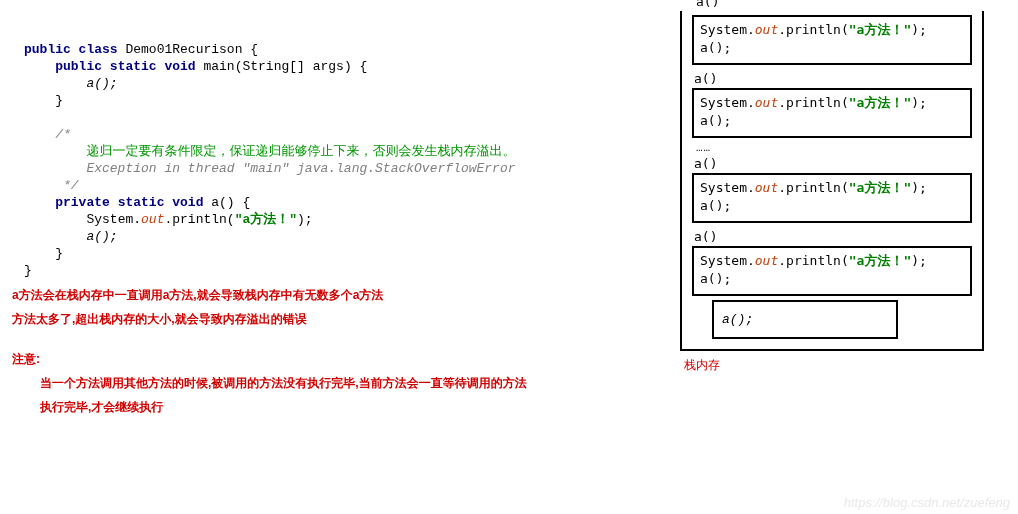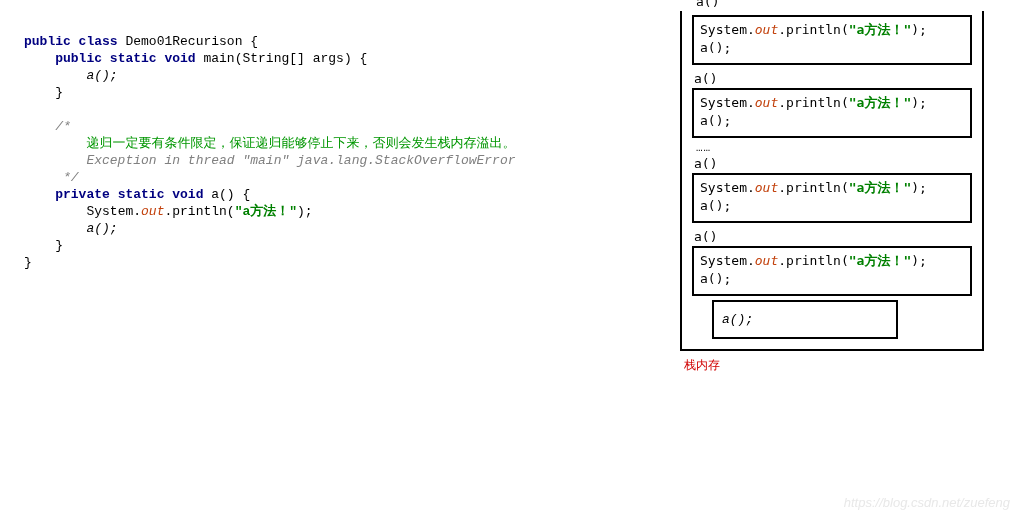--- a/index.html
+++ b/index.html
@@ -1,16 +1,16 @@
 <!DOCTYPE html>
 <html><head>
 <meta charset="utf-8">
 <style>
   body { margin: 0; padding: 0; width: 1018px; height: 514px; font-family: Consolas, "Courier New", monospace; font-size: 13px; background: #fff; overflow: hidden; position: relative; }
-  .left { position: absolute; left: 0; top: 8px; width: 576px; }
+  .left { position: absolute; left: 0; top: 16px; width: 576px; }
   .right { position: absolute; left: 680px; top: 0; width: 338px; }
   .code { padding: 8px 0 0 10px; line-height: 17px; white-space: pre; color: #000; }
   .gutter { display:inline-block; width: 14px; color:#ccc; }
   .kw { color: #000080; font-weight: bold; }
   .cm { color: #808080; font-style: italic; }
   .cmg { color: #009600; }
   .fi { color: #c2410c; font-style: italic; }
   .str { color: #008000; font-weight: bold; }
   .warn { color: #d00000; font-family: "Microsoft YaHei", SimSun, sans-serif; font-size: 12px; font-weight: bold; }
   .warnblock { padding: 4px 0 0 12px; line-height: 24px; }
@@ -39,20 +39,28 @@
 <span class="gutter"> </span>    <span class="cm">/*</span>
 <span class="gutter"> </span>      <span class="cmg">  递归一定要有条件限定，保证递归能够停止下来，否则会发生栈内存溢出。</span>
 <span class="gutter"> </span>      <span class="cm">  Exception in thread "main" java.lang.StackOverflowError</span>
 <span class="gutter"> </span>    <span class="cm"> */</span>
 <span class="gutter"> </span>    <span class="kw">private static void</span><span> a() {</span>
 <span class="gutter"> </span>        <span>System.</span><span class="fi">out</span><span>.println(</span><span class="str">"a方法！"</span><span>);</span>
 <span class="gutter"> </span>        <span class="it">a();</span>
 <span class="gutter"> </span>    <span>}</span>
 <span class="gutter"> </span><span>}</span>
 </div>
+  <div class="warnblock">
+    <div class="warn">a方法会在栈内存中一直调用a方法,就会导致栈内存中有无数多个a方法</div>
+    <div class="warn">方法太多了,超出栈内存的大小,就会导致内存溢出的错误</div>
+    <div style="height:16px"></div>
+    <div class="warn">注意:</div>
+    <div class="warn" style="padding-left:28px">当一个方法调用其他方法的时候,被调用的方法没有执行完毕,当前方法会一直等待调用的方法</div>
+    <div class="warn" style="padding-left:28px">执行完毕,才会继续执行</div>
+  </div>
 </div>
 
 <div class="right">
   <div class="stack-wrap">
     <div class="hanging" style="padding-left:16px">a()</div>
     <div class="stack-outer">
 
       <div class="frame" style="margin-top:-2px">
         <span>System.</span><span class="fi">out</span><span>.println(</span><span class="str">"a方法！"</span><span>);</span><br>
         <span>a();</span>

